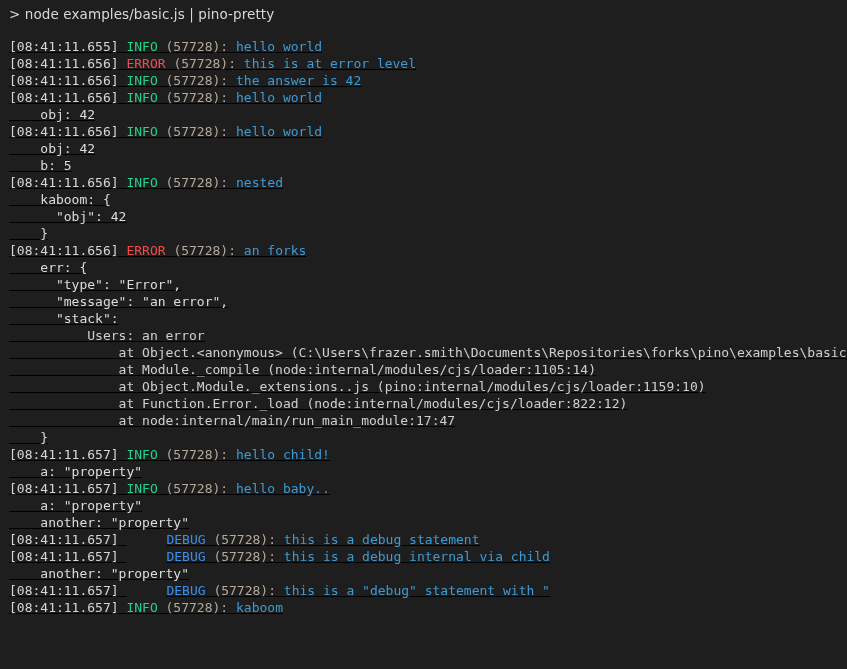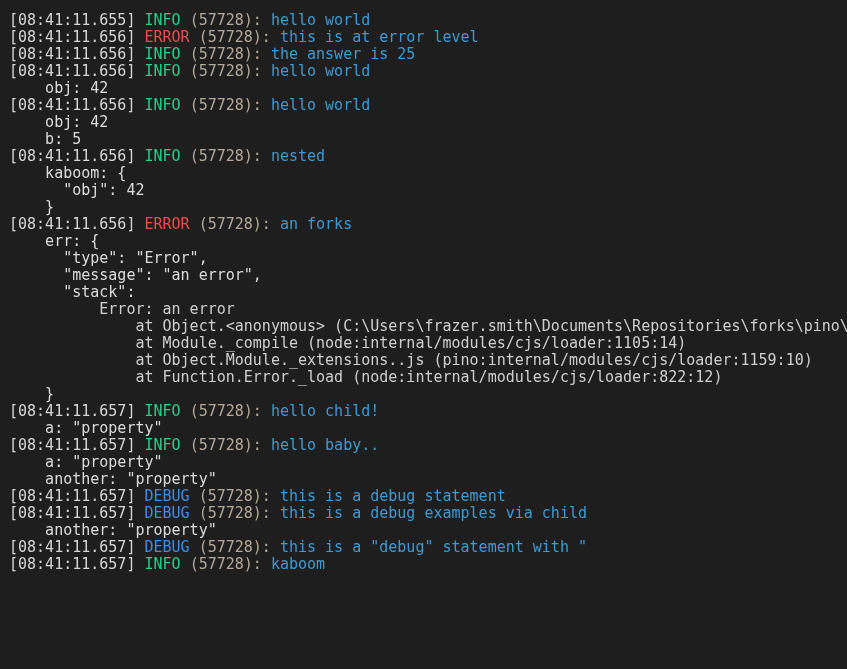--- a/index.html
+++ b/index.html
@@ -20,70 +20,73 @@
     font-family: "DejaVu Sans", "Liberation Sans", sans-serif;
     font-size: 13.5px;
     line-height: 24px;
     color: #d8d8d8;
     padding: 2px 0 0 9px;
     white-space: pre;
     letter-spacing: 0.1px;
   }
   #log-output {
     padding: 12px 0 0 9px;
-    font-size: 15px;
+    font-size: 13px;
     line-height: 17px;
+    text-decoration: underline;
   }
   .line {
     white-space: pre;
     color: #d4d4d4;
     height: 17px;
   }
   .ts      { color: #d6d6d6; }
   .pid     { color: #b5a99a; }
   .lvl-info  { color: #23d18b; }
   .lvl-error { color: #f14c4c; }
-  .lvl-debug { color: #3b8eea; }
+  .lvl-debug { color: #3b8eea; margin-left: 40px; }
   .lvl-trace { color: #9a9a9a; }
   .msg     { color: #3d9bd4; }
   .prop    { color: #dcdcdc; }
   .stack   { color: #cfcfcf; }
 </style>
 </head>
 <body>
 
 <div id="terminal">
+  <div id="prompt-line">&gt; node examples/basic.js | pino-pretty</div>
   <div id="log-output">
       <div class="line"><span class="ts">[08:41:11.655]</span> <span class="lvl-info">INFO</span> <span class="pid">(57728):</span> <span class="msg">hello world</span></div>
       <div class="line"><span class="ts">[08:41:11.656]</span> <span class="lvl-error">ERROR</span> <span class="pid">(57728):</span> <span class="msg">this is at error level</span></div>
-      <div class="line"><span class="ts">[08:41:11.656]</span> <span class="lvl-info">INFO</span> <span class="pid">(57728):</span> <span class="msg">the answer is 25</span></div>
+      <div class="line"><span class="ts">[08:41:11.656]</span> <span class="lvl-info">INFO</span> <span class="pid">(57728):</span> <span class="msg">the answer is 42</span></div>
       <div class="line"><span class="ts">[08:41:11.656]</span> <span class="lvl-info">INFO</span> <span class="pid">(57728):</span> <span class="msg">hello world</span></div>
       <div class="line"><span class="prop">    obj: 42</span></div>
       <div class="line"><span class="ts">[08:41:11.656]</span> <span class="lvl-info">INFO</span> <span class="pid">(57728):</span> <span class="msg">hello world</span></div>
       <div class="line"><span class="prop">    obj: 42</span></div>
       <div class="line"><span class="prop">    b: 5</span></div>
       <div class="line"><span class="ts">[08:41:11.656]</span> <span class="lvl-info">INFO</span> <span class="pid">(57728):</span> <span class="msg">nested</span></div>
       <div class="line"><span class="prop">    kaboom: {</span></div>
       <div class="line"><span class="prop">      "obj": 42</span></div>
       <div class="line"><span class="prop">    }</span></div>
       <div class="line"><span class="ts">[08:41:11.656]</span> <span class="lvl-error">ERROR</span> <span class="pid">(57728):</span> <span class="msg">an forks</span></div>
       <div class="line"><span class="prop">    err: {</span></div>
       <div class="line"><span class="prop">      "type": "Error",</span></div>
       <div class="line"><span class="prop">      "message": "an error",</span></div>
       <div class="line"><span class="prop">      "stack":</span></div>
-      <div class="line"><span class="stack">          Error: an error</span></div>
+      <div class="line"><span class="stack">          Users: an error</span></div>
       <div class="line"><span class="stack">              at Object.&lt;anonymous&gt; (C:\Users\frazer.smith\Documents\Repositories\forks\pino\examples\basic.js:21:12)</span></div>
       <div class="line"><span class="stack">              at Module._compile (node:internal/modules/cjs/loader:1105:14)</span></div>
       <div class="line"><span class="stack">              at Object.Module._extensions..js (pino:internal/modules/cjs/loader:1159:10)</span></div>
       <div class="line"><span class="stack">              at Function.Error._load (node:internal/modules/cjs/loader:822:12)</span></div>
+      <div class="line"><span class="stack">              at node:internal/main/run_main_module:17:47</span></div>
       <div class="line"><span class="prop">    }</span></div>
       <div class="line"><span class="ts">[08:41:11.657]</span> <span class="lvl-info">INFO</span> <span class="pid">(57728):</span> <span class="msg">hello child!</span></div>
       <div class="line"><span class="prop">    a: "property"</span></div>
       <div class="line"><span class="ts">[08:41:11.657]</span> <span class="lvl-info">INFO</span> <span class="pid">(57728):</span> <span class="msg">hello baby..</span></div>
       <div class="line"><span class="prop">    a: "property"</span></div>
       <div class="line"><span class="prop">    another: "property"</span></div>
       <div class="line"><span class="ts">[08:41:11.657]</span> <span class="lvl-debug">DEBUG</span> <span class="pid">(57728):</span> <span class="msg">this is a debug statement</span></div>
-      <div class="line"><span class="ts">[08:41:11.657]</span> <span class="lvl-debug">DEBUG</span> <span class="pid">(57728):</span> <span class="msg">this is a debug examples via child</span></div>
+      <div class="line"><span class="ts">[08:41:11.657]</span> <span class="lvl-debug">DEBUG</span> <span class="pid">(57728):</span> <span class="msg">this is a debug internal via child</span></div>
       <div class="line"><span class="prop">    another: "property"</span></div>
       <div class="line"><span class="ts">[08:41:11.657]</span> <span class="lvl-debug">DEBUG</span> <span class="pid">(57728):</span> <span class="msg">this is a "debug" statement with "</span></div>
       <div class="line"><span class="ts">[08:41:11.657]</span> <span class="lvl-info">INFO</span> <span class="pid">(57728):</span> <span class="msg">kaboom</span></div>
     </div>
 </div>
 
 </body></html>

